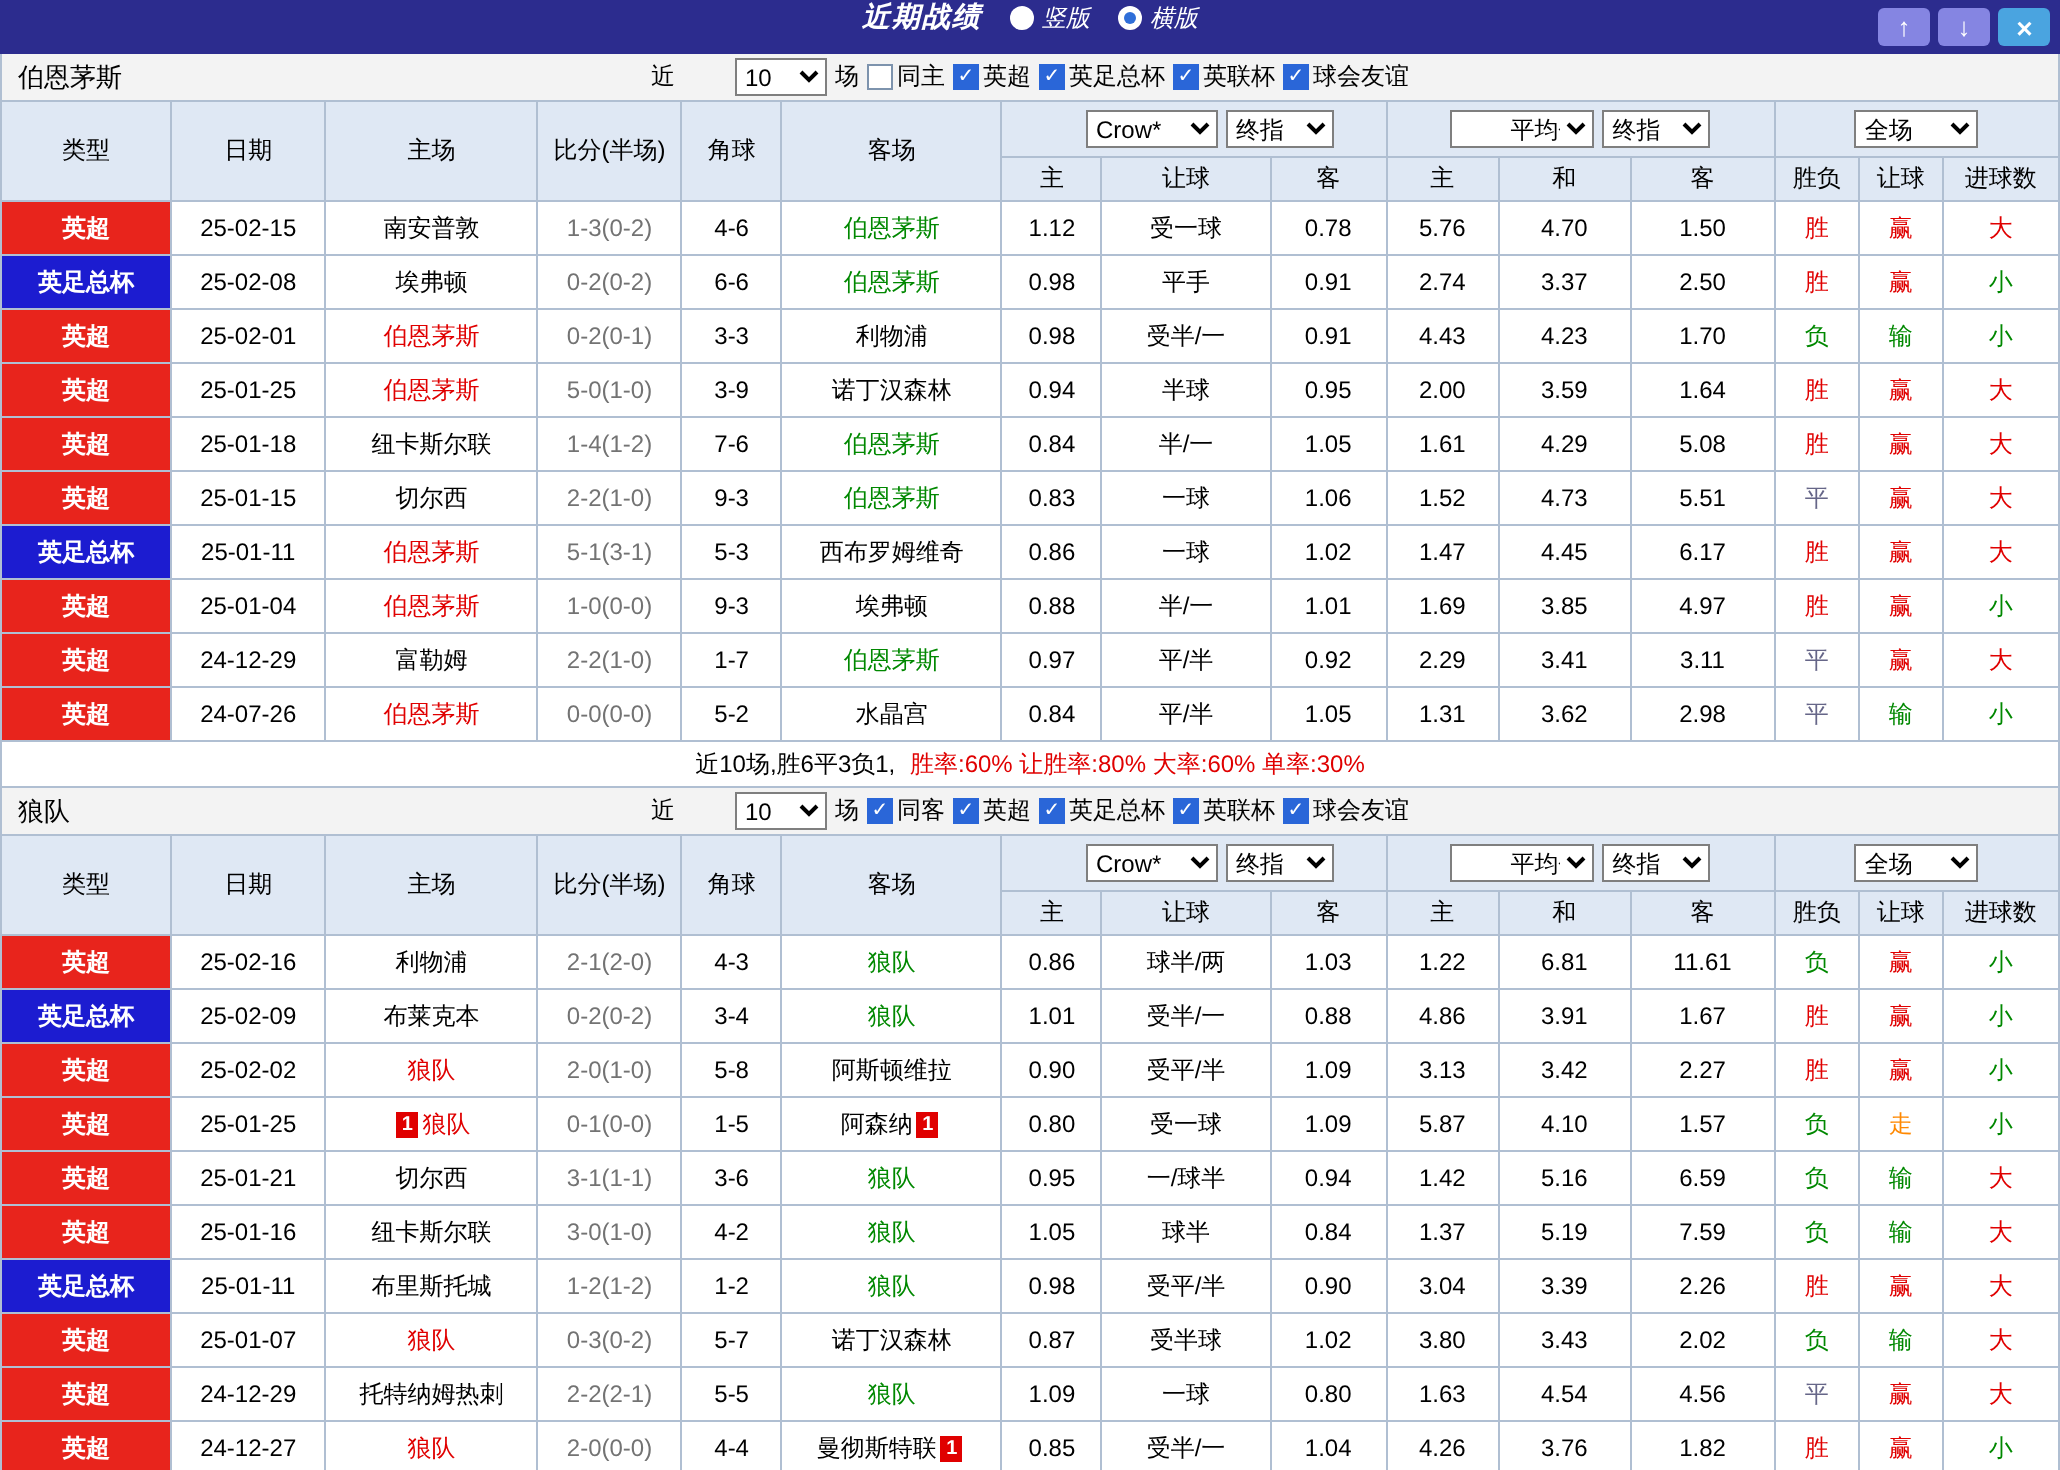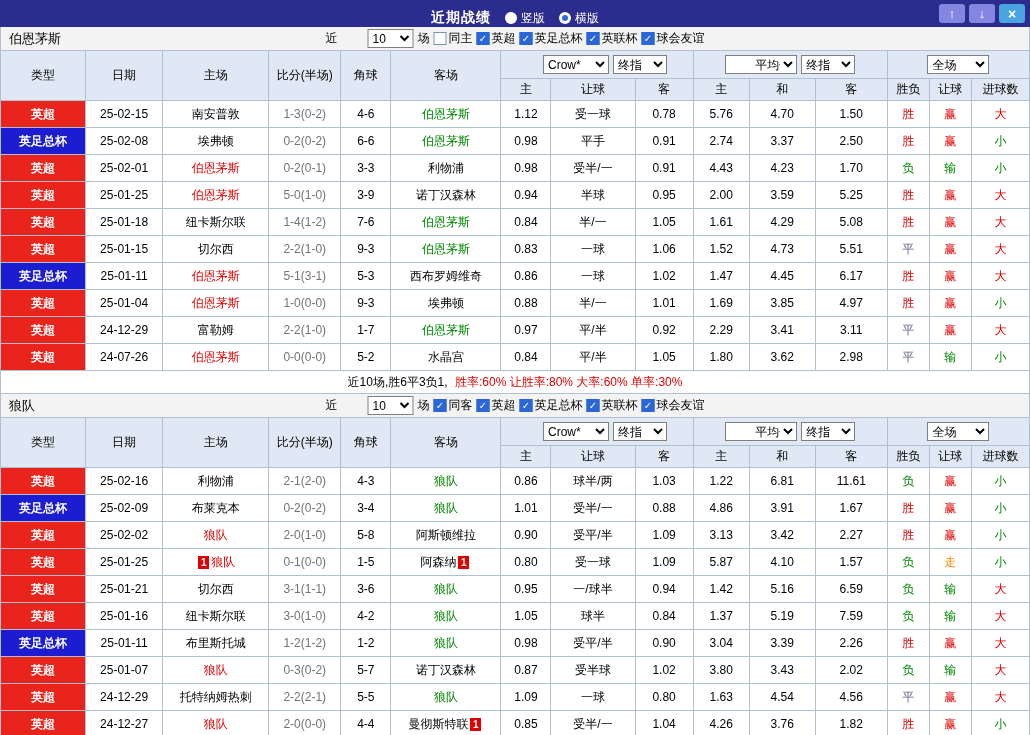--- a/index.html
+++ b/index.html
@@ -1,19 +1,19 @@
 <!DOCTYPE html>
 <html><head>
 <meta charset="utf-8">
 <style>
   html,body{margin:0;padding:0;}
   body{width:1030px;height:735px;font-family:"Liberation Sans","DejaVu Sans",sans-serif;background:#fff;overflow:hidden;}
   #app{width:1030px;height:735px;}
   
-  .titlebar{height:27px;background:#2c2c8e;display:flex;align-items:flex-end;position:relative;}
+  .titlebar{height:27px;background:#2c2c8e;display:flex;align-items:flex-start;position:relative;font-style:italic;}
   .tb-center{display:flex;align-items:center;margin:0 auto;gap:4px;}
   .tb-title{color:#fff;font-weight:bold;font-size:14px;letter-spacing:1px;}
   .radio{width:12px;height:12px;border-radius:50%;background:#fff;display:inline-flex;align-items:center;justify-content:center;margin-left:10px;cursor:pointer;flex:none;}
   .radio .dot{width:6px;height:6px;border-radius:50%;background:#2f6ed8;display:none;}
   .radio.on .dot{display:block;}
   .radio-label{color:#fff;font-size:12px;cursor:pointer;}
   .tb-buttons{position:absolute;right:5px;top:4px;display:flex;gap:4px;}
   .tb-btn{width:26px;height:19px;background:#8585e2;border-radius:3px;color:#fff;display:flex;align-items:center;justify-content:center;font-size:13px;font-weight:bold;cursor:pointer;}
   .tb-btn.close{background:#4aa4e0;font-size:14px;}
   
@@ -210,21 +210,21 @@
           <td>25-01-25</td>
           <td class="team self-home"><span>伯恩茅斯</span></td>
           <td class="score">5-0(1-0)</td>
           <td>3-9</td>
           <td class="team opp"><span>诺丁汉森林</span></td>
           <td>0.94</td>
           <td>半球</td>
           <td>0.95</td>
           <td>2.00</td>
           <td>3.59</td>
-          <td>5.25</td>
+          <td>1.64</td>
           <td class="tone-red">胜</td>
           <td class="tone-red">赢</td>
           <td class="tone-red">大</td>
         </tr>
         <tr>
           <td class="league lg-red">英超</td>
           <td>25-01-18</td>
           <td class="team opp"><span>纽卡斯尔联</span></td>
           <td class="score">1-4(1-2)</td>
           <td>7-6</td>
@@ -310,21 +310,21 @@
         <tr>
           <td class="league lg-red">英超</td>
           <td>24-07-26</td>
           <td class="team self-home"><span>伯恩茅斯</span></td>
           <td class="score">0-0(0-0)</td>
           <td>5-2</td>
           <td class="team opp"><span>水晶宫</span></td>
           <td>0.84</td>
           <td>平/半</td>
           <td>1.05</td>
-          <td>1.80</td>
+          <td>1.31</td>
           <td>3.62</td>
           <td>2.98</td>
           <td class="tone-draw">平</td>
           <td class="tone-green">输</td>
           <td class="tone-green">小</td>
         </tr>
       </tbody>
     <tfoot>
       <tr>
         <td colspan="15">

